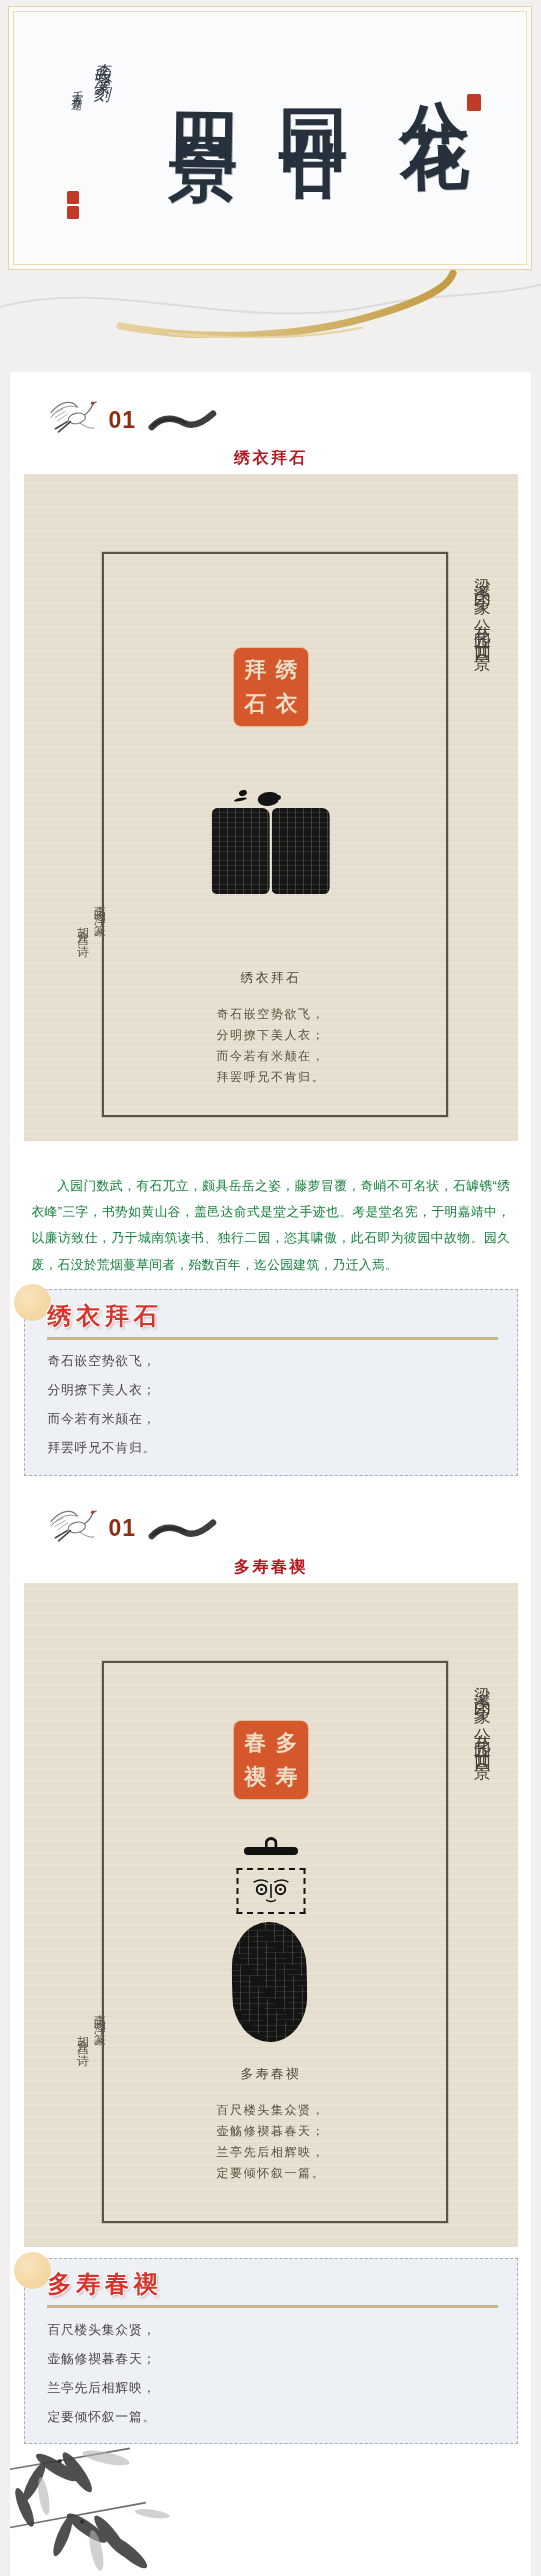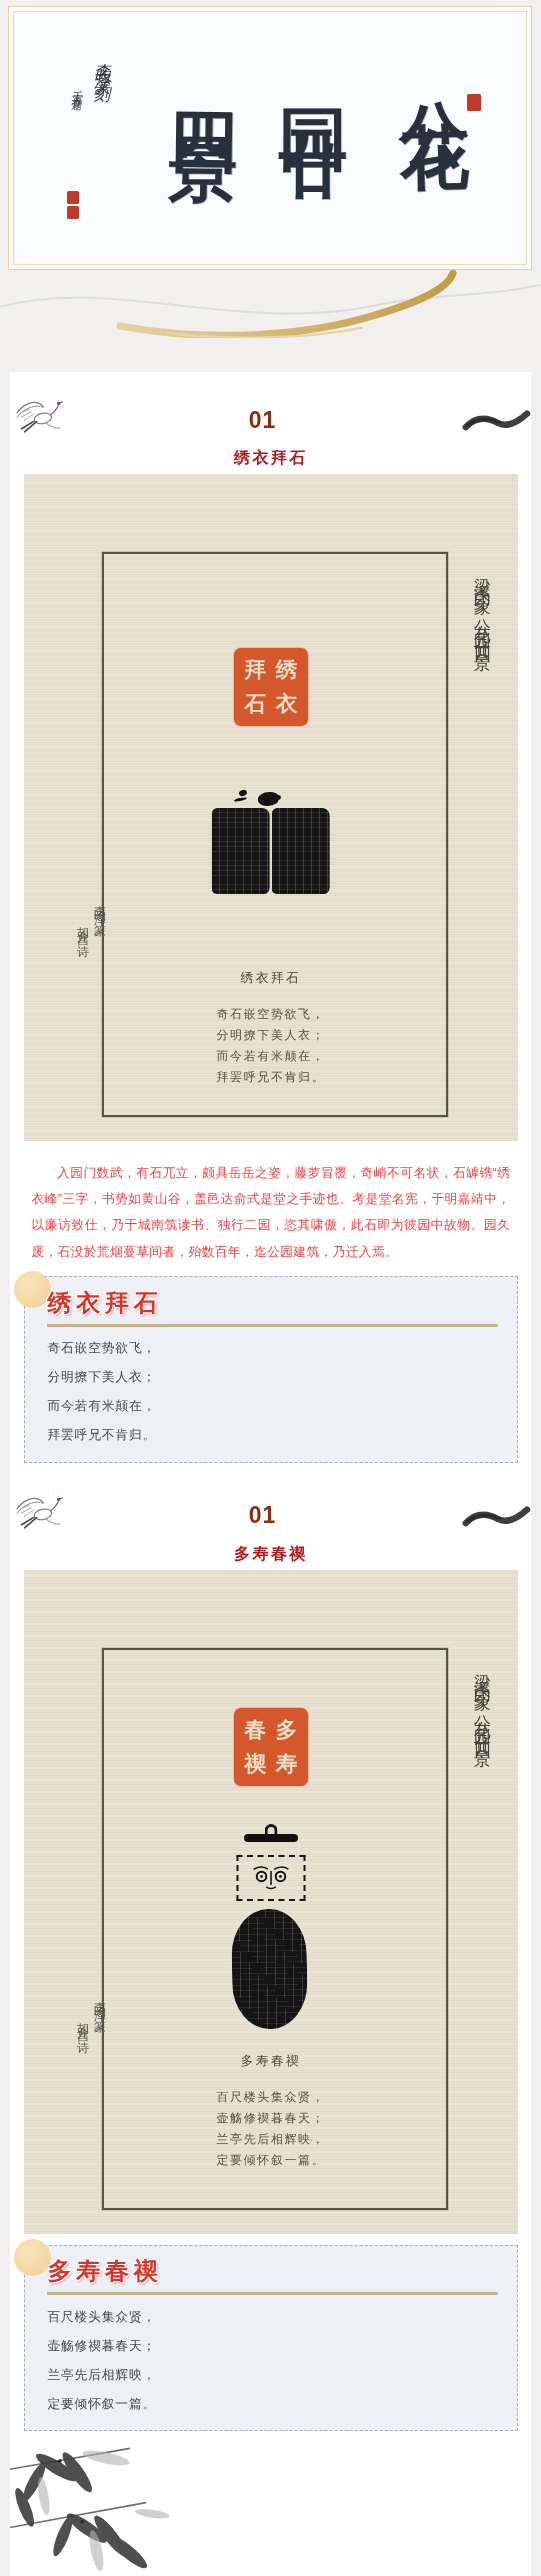--- a/index.html
+++ b/index.html
@@ -35,21 +35,21 @@
   .seal-sq{position:absolute;background:#bf3a28;border-radius:1.6px;}
   .seal-tr{right:45px;top:82px;width:13.6px;height:17px;}
   .seal-b1{left:53px;top:179px;width:12px;height:12.8px;}
   .seal-b2{left:53px;top:194px;width:12px;height:12.8px;}
   
   .divider{position:absolute;left:0;top:270px;width:542px;height:68px;}
   
   .card{
     position:absolute;left:10.4px;top:372px;width:521px;height:2204px;background:#ffffff;
   }
-  .sec-head{display:flex;justify-content:space-between;align-items:center;gap:11.2px;height:48px;}
+  .sec-head{display:flex;justify-content:flex-start;align-items:center;gap:11.2px;height:48px;padding-left:34px;}
   .sec-head.first{margin-top:24px;}
   .sec-head.second{margin-top:29px;}
   .sec-num{
     font-size:23px;font-weight:bold;color:#8c2d12;letter-spacing:0.8px;
   }
   .sec-title{
     margin-top:1.6px;text-align:center;font-size:16px;font-weight:bold;
     color:#b2191f;letter-spacing:2.4px;line-height:24px;
   }
   
@@ -130,21 +130,21 @@
   }
   .oval-rubbing{
     position:absolute;left:50%;transform:translateX(-52%);top:339px;width:75px;height:120px;background:#141414;
     border-radius:37px/46px;
     background-image:repeating-linear-gradient(90deg,transparent 0 8px,rgba(240,235,220,.17) 8px 8.8px),
                      repeating-linear-gradient(0deg,transparent 0 4.8px,rgba(240,235,220,.10) 4.8px 5.6px);
     transform:translateX(-52%) rotate(-1deg);
   }
   
   .para{
-    margin:19px 21px 0;font-size:12.8px;line-height:26.4px;color:#ef4444;
+    margin:32px 21px 0;font-size:12.8px;line-height:26.4px;color:#15803d;
     text-align:justify;text-indent:2em;font-weight:500;letter-spacing:0.3px;
   }
   
   .poem-box{
     margin:11.2px 13.6px 0;background:#edf1f6;border:0.8px dashed #a6adb4;
     padding:11.2px 19px 12.8px 22.4px;box-sizing:border-box;position:relative;
   }
   .pb-title{
     position:relative;width:max-content;font-family:"DejaVu Serif","Liberation Serif",serif;
     font-size:24px;font-weight:bold;color:#d6352b;letter-spacing:4.8px;line-height:27px;

